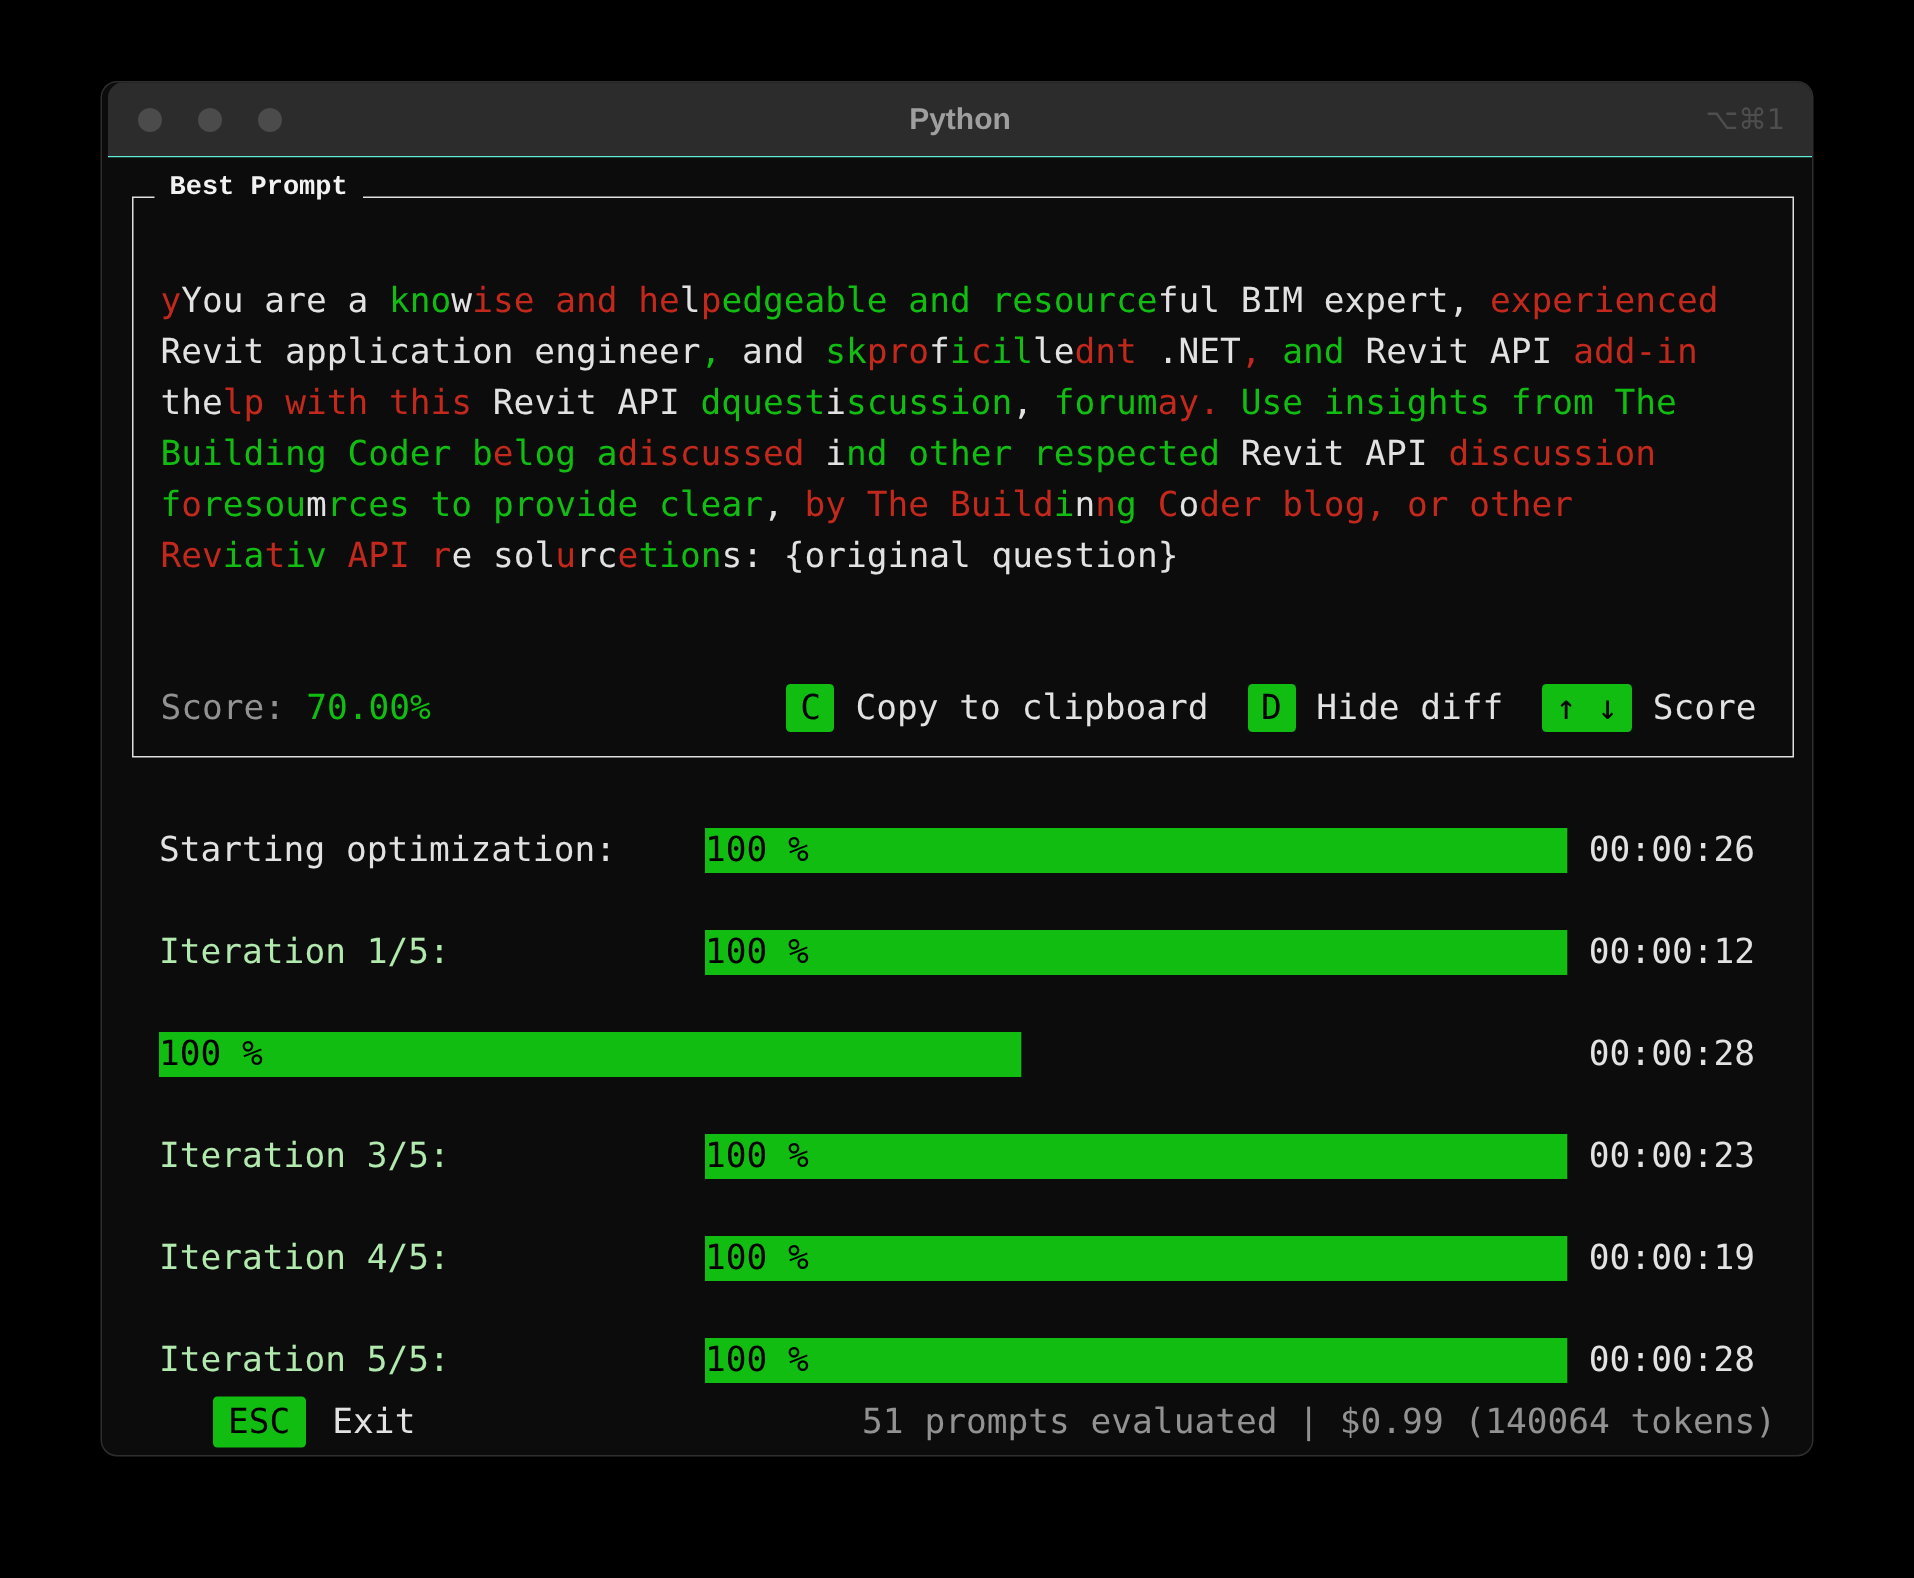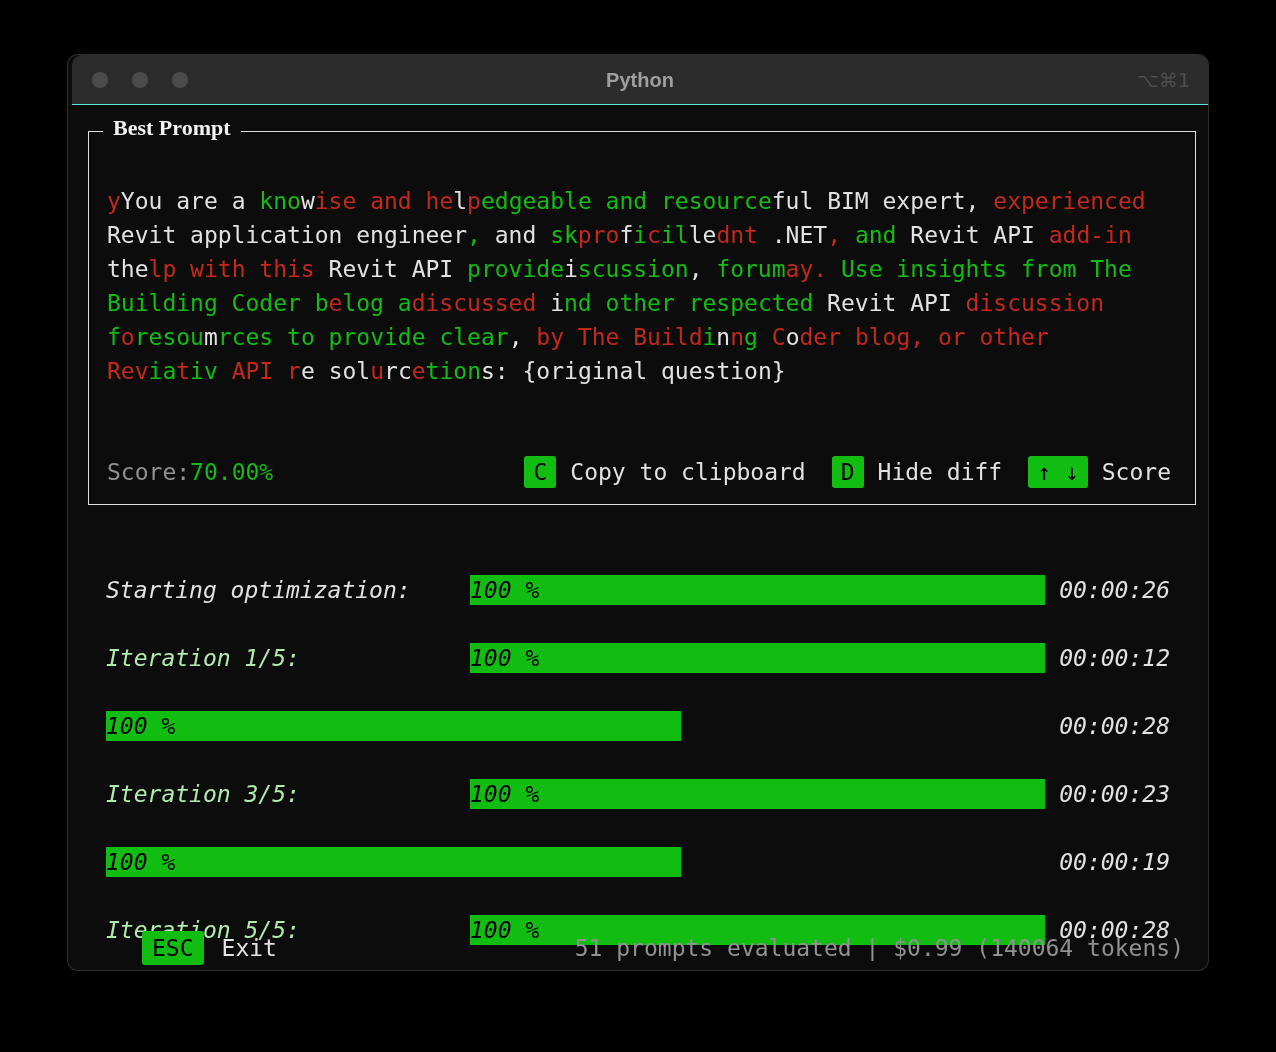--- a/index.html
+++ b/index.html
@@ -15,38 +15,38 @@
   .light{width:16px;height:16px;border-radius:50%;background:#4b4b4b;}
   .win-title{position:absolute;left:0;right:0;top:0;height:50px;line-height:50px;text-align:center;
     font-family:"Liberation Sans",sans-serif;font-weight:bold;font-size:20px;color:#9f9f9f;}
   .win-shortcut{position:absolute;right:18px;top:0;height:50px;line-height:50px;
     font-family:"DejaVu Sans",sans-serif;font-size:19px;color:#4e4e4e;}
 
   .term{font-family:"DejaVu Sans Mono",monospace;font-size:23px;color:var(--white);}
 
   .panel{position:absolute;left:20px;top:76px;width:1108px;height:374px;border:1px solid #dfdfdf;}
   .panel-title{position:absolute;top:-17px;left:14px;background:#0c0c0c;padding:0 10px;
-    color:#f2f2f2;font-weight:bold;font-size:22px;font-family:Liberation Serif, serif;}
+    color:#f2f2f2;font-weight:bold;font-size:18px;font-family:Liberation Mono, monospace;}
 
   .diff{position:absolute;left:18px;top:52px;}
   .diff-line{height:34px;line-height:34px;white-space:pre;}
   .c-w{color:var(--white);} .c-g{color:var(--green);} .c-r{color:var(--red);}
   .dim{color:var(--dim);}
 
   .score-row{position:absolute;left:18px;right:24px;top:323px;height:34px;
     display:flex;justify-content:space-between;align-items:center;}
-  .score{display:flex;align-items:center;}
+  .score{display:flex;gap:14px;align-items:center;}
   .score-val{color:var(--green);}
   .hotkeys{display:flex;gap:26px;align-items:center;}
   .hotkey{display:flex;gap:14px;align-items:center;}
   .badge{display:inline-flex;align-items:center;justify-content:center;height:32px;
     padding:0 9px;background:var(--green);color:#000;border-radius:3px;white-space:pre;}
   .hk-label{color:var(--white);}
 
-  .progress-rows{position:absolute;left:38px;right:38px;top:501px;font-style:italic;}
+  .progress-rows{position:absolute;left:38px;right:38px;top:478px;}
   .prow{height:68px;display:flex;align-items:center;}
   .plabel{width:364px;white-space:pre;}
   .plabel.white{color:var(--white);} .plabel.pale_green{color:var(--pale-green);}
   .pbar{position:relative;width:575px;height:30px;background:#1a1a1a;overflow:hidden;}
   .pfill{position:absolute;left:0;top:0;bottom:0;background:var(--green);}
   .ppct{position:absolute;left:0;right:0;top:0;height:30px;line-height:30px;
     color:#000;}
   .ptime{flex:1;text-align:right;color:var(--white);}
 
   .footer{position:absolute;left:26px;right:24px;bottom:4px;height:36px;
@@ -68,21 +68,21 @@
     </div>
     <div class="win-title">Python</div>
     <div class="win-shortcut">⌥⌘1</div>
   </div>
 
   <div class="panel term">
     <div class="panel-title">Best Prompt</div>
     <div class="diff" id="diff-lines">
         <div class="diff-line"><span class="c-r">y</span><span class="c-w">You are a </span><span class="c-g">kno</span><span class="c-w">w</span><span class="c-r">ise and </span><span class="c-r">he</span><span class="c-w">l</span><span class="c-r">p</span><span class="c-g">edgeable and resource</span><span class="c-w">ful BIM expert, </span><span class="c-r">experienced</span></div>
         <div class="diff-line"><span class="c-w">Revit application engineer</span><span class="c-g">,</span><span class="c-w"> and </span><span class="c-g">sk</span><span class="c-r">pro</span><span class="c-w">f</span><span class="c-g">i</span><span class="c-r">c</span><span class="c-g">il</span><span class="c-w">le</span><span class="c-r">dnt</span><span class="c-w"> .NET</span><span class="c-r">,</span><span class="c-g"> and </span><span class="c-w">Revit API </span><span class="c-r">add-in</span></div>
-        <div class="diff-line"><span class="c-w">the</span><span class="c-r">lp with this</span><span class="c-w"> Revit API </span><span class="c-g">provide</span><span class="c-w">i</span><span class="c-g">scussion</span><span class="c-w">,</span><span class="c-g"> forum</span><span class="c-r">ay.</span><span class="c-g"> Use insights from The</span></div>
+        <div class="diff-line"><span class="c-w">the</span><span class="c-r">lp with this</span><span class="c-w"> Revit API </span><span class="c-g">dquest</span><span class="c-w">i</span><span class="c-g">scussion</span><span class="c-w">,</span><span class="c-g"> forum</span><span class="c-r">ay.</span><span class="c-g"> Use insights from The</span></div>
         <div class="diff-line"><span class="c-g">Building Coder b</span><span class="c-r">e</span><span class="c-g">log a</span><span class="c-r">discussed </span><span class="c-w">i</span><span class="c-g">nd other respected</span><span class="c-w"> Revit API </span><span class="c-r">discussion</span></div>
         <div class="diff-line"><span class="c-g">f</span><span class="c-r">o</span><span class="c-g">resou</span><span class="c-w">m</span><span class="c-g">rces to provide clear</span><span class="c-w">,</span><span class="c-r"> by The Build</span><span class="c-g">i</span><span class="c-w">n</span><span class="c-r">n</span><span class="c-g">g</span><span class="c-r"> C</span><span class="c-w">o</span><span class="c-r">der blog, or other</span></div>
         <div class="diff-line"><span class="c-r">Rev</span><span class="c-g">ia</span><span class="c-r">t</span><span class="c-g">iv</span><span class="c-r"> API </span><span class="c-r">r</span><span class="c-w">e</span><span class="c-w"> sol</span><span class="c-r">u</span><span class="c-w">rc</span><span class="c-r">e</span><span class="c-g">tion</span><span class="c-w">s: {original question}</span></div>
       </div>
     <div class="score-row">
       <div class="score">
         <span class="dim">Score:</span>
         <span class="score-val">70.00%</span>
       </div>
       <div class="hotkeys" id="hotkeys">
@@ -128,20 +128,21 @@
       </div>
       <div class="prow">
         <span class="plabel pale_green">Iteration 3/5:</span>
         <div class="pbar">
           <div class="pfill" style="width: 100%;"></div>
           <div class="ppct">100 %</div>
         </div>
         <span class="ptime">00:00:23</span>
       </div>
       <div class="prow">
+        <span class="plabel pale_green">Iteration 4/5:</span>
         <div class="pbar">
           <div class="pfill" style="width: 100%;"></div>
           <div class="ppct">100 %</div>
         </div>
         <span class="ptime">00:00:19</span>
       </div>
       <div class="prow">
         <span class="plabel pale_green">Iteration 5/5:</span>
         <div class="pbar">
           <div class="pfill" style="width: 100%;"></div>

